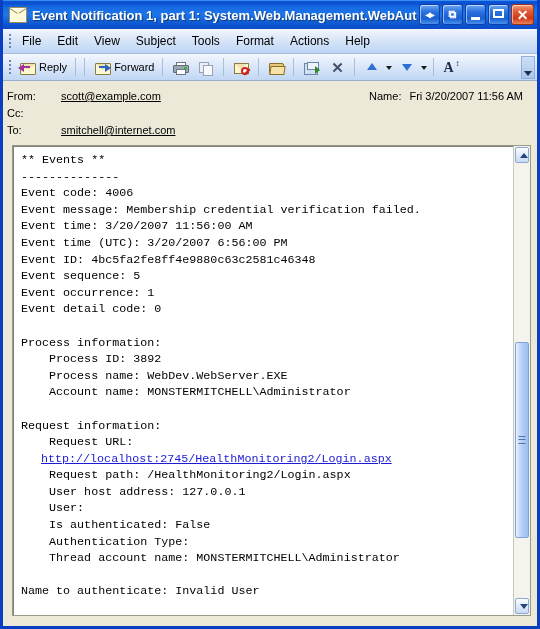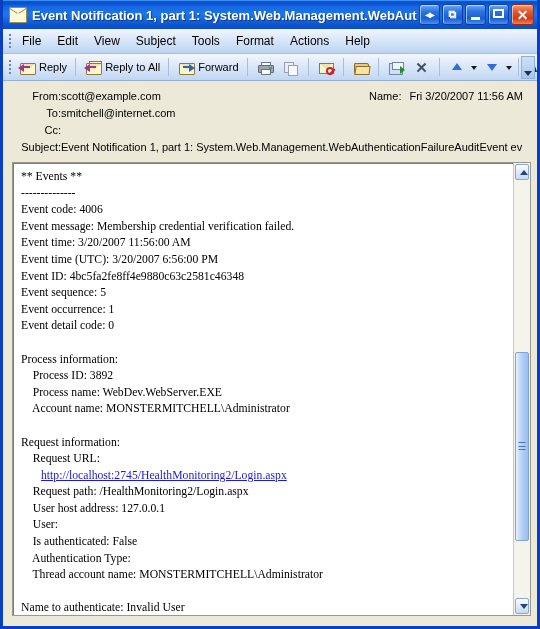--- a/index.html
+++ b/index.html
@@ -139,40 +139,40 @@
 
   
   .hdr{
     flex:0 0 auto;padding:7px 0 6px 0;position:relative;
     background-color:#ece9d8;
     background-image:radial-gradient(#dedacb 0.6px, transparent 0.7px);
     background-size:4px 4px;
     font-size:11px;color:#000;
   }
   .hrow{display:flex;align-items:baseline;padding:1px 0;line-height:15px;}
-  .hlab{width:58px;flex:0 0 58px;padding-left:4px;box-sizing:border-box;color:#000;text-align:right;}
-  .hval{flex:1 1 auto;white-space:nowrap;overflow:hidden;padding-right:6px;}
+  .hlab{width:58px;flex:0 0 58px;padding-left:4px;box-sizing:border-box;color:#000;}
+  .hval{flex:1 1 auto;white-space:nowrap;overflow:hidden;padding-right:6px;text-decoration:underline;}
   .sentlab{flex:0 0 auto;padding-right:8px;}
   .sentval{flex:0 0 auto;padding-right:14px;white-space:nowrap;}
 
   
   .bodywrap{
     flex:1 1 auto;margin:0 6px 6px 9px;position:relative;
     background:#fff;border:1px solid #9a9a8c;
     box-shadow:inset 1px 1px 0 #7f7f72;
     display:flex;overflow:hidden;
   }
   .bodytext{
     flex:1 1 auto;padding:6px 4px 4px 8px;
     font-family:"Liberation Mono","DejaVu Sans Mono",monospace;
     font-size:11.7px;line-height:16.6px;color:#000;
     white-space:pre;overflow:hidden;
   }
   .bodytext a{color:#1b1bd6;text-decoration:underline;margin-left:20px;}
-  .bodytext .ln{display:block;height:16.6px;font-family:Liberation Serif, serif;}
+  .bodytext .ln{display:block;height:16.6px;}
 
   
   .vsb{
     flex:0 0 16px;width:16px;position:relative;
     background:#f2f1ea;border-left:1px solid #c8c8bc;
     display:flex;flex-direction:column;
   }
   .sb-btn{
     flex:0 0 16px;height:16px;box-sizing:border-box;
     background:linear-gradient(180deg,#fdfdff,#dfe9f8 55%,#c7d9f2);
@@ -250,29 +250,20 @@
     <span class="tbitem">
       <span class="ic">
         <span class="env"></span>
           <span class="arw arw-pur"></span>
           <span class="arw arw-pur2"></span>
       </span>
       <span class="lbl">Reply</span>
     </span>
     <span class="tsep"></span>
 
-    <span class="tbitem">
-      <span class="ic">
-        <span class="env2"></span>
-          <span class="env"></span>
-        <span class="arw arw-pur"></span>
-          <span class="arw arw-pur2"></span>
-      </span>
-      <span class="lbl">Reply to All</span>
-    </span>
     <span class="tsep"></span>
 
     <span class="tbitem">
       <span class="ic">
         <span class="env"></span>
           <span class="arw arw-blu"></span>
           <span class="arw arw-blu2"></span>
       </span>
       <span class="lbl">Forward</span>
     </span>
@@ -360,30 +351,26 @@
   </div>
 
   <div class="hdr">
     <div class="hrow">
       <span class="hlab">From:</span>
       <span class="hval">scott@example.com</span>
       <span class="sentlab">Name:</span>
       <span class="sentval">Fri 3/20/2007 11:56 AM</span>
     </div>
     <div class="hrow">
+      <span class="hlab">Cc:</span>
+      <span class="hval"></span>
+    </div>
+    <div class="hrow">
       <span class="hlab">To:</span>
       <span class="hval">smitchell@internet.com</span>
-    </div>
-    <div class="hrow">
-      <span class="hlab">Cc:</span>
-      <span class="hval"></span>
-    </div>
-    <div class="hrow">
-      <span class="hlab">Subject:</span>
-      <span class="hval">Event Notification 1, part 1: System.Web.Management.WebAuthenticationFailureAuditEvent ev</span>
     </div>
   </div>
 
   <div class="bodywrap">
     <div class="bodytext"><span class="ln">** Events **</span><span class="ln">--------------</span><span class="ln">Event code: 4006</span><span class="ln">Event message: Membership credential verification failed.</span><span class="ln">Event time: 3/20/2007 11:56:00 AM</span><span class="ln">Event time (UTC): 3/20/2007 6:56:00 PM</span><span class="ln">Event ID: 4bc5fa2fe8ff4e9880c63c2581c46348</span><span class="ln">Event sequence: 5</span><span class="ln">Event occurrence: 1</span><span class="ln">Event detail code: 0</span><span class="ln"></span><span class="ln">Process information:</span><span class="ln">    Process ID: 3892</span><span class="ln">    Process name: WebDev.WebServer.EXE</span><span class="ln">    Account name: MONSTERMITCHELL\Administrator</span><span class="ln"></span><span class="ln">Request information:</span><span class="ln">    Request URL:</span><span class="ln"><a href="#">http://localhost:2745/HealthMonitoring2/Login.aspx</a></span><span class="ln">    Request path: /HealthMonitoring2/Login.aspx</span><span class="ln">    User host address: 127.0.0.1</span><span class="ln">    User:</span><span class="ln">    Is authenticated: False</span><span class="ln">    Authentication Type:</span><span class="ln">    Thread account name: MONSTERMITCHELL\Administrator</span><span class="ln"></span><span class="ln">Name to authenticate: Invalid User</span></div>
 
     <div class="vsb">
       <div class="sb-btn sb-up"></div>
       <div class="sb-track">
         <div class="sb-thumb" id="sbthumb" style="top: 41%; height: 45%;">

